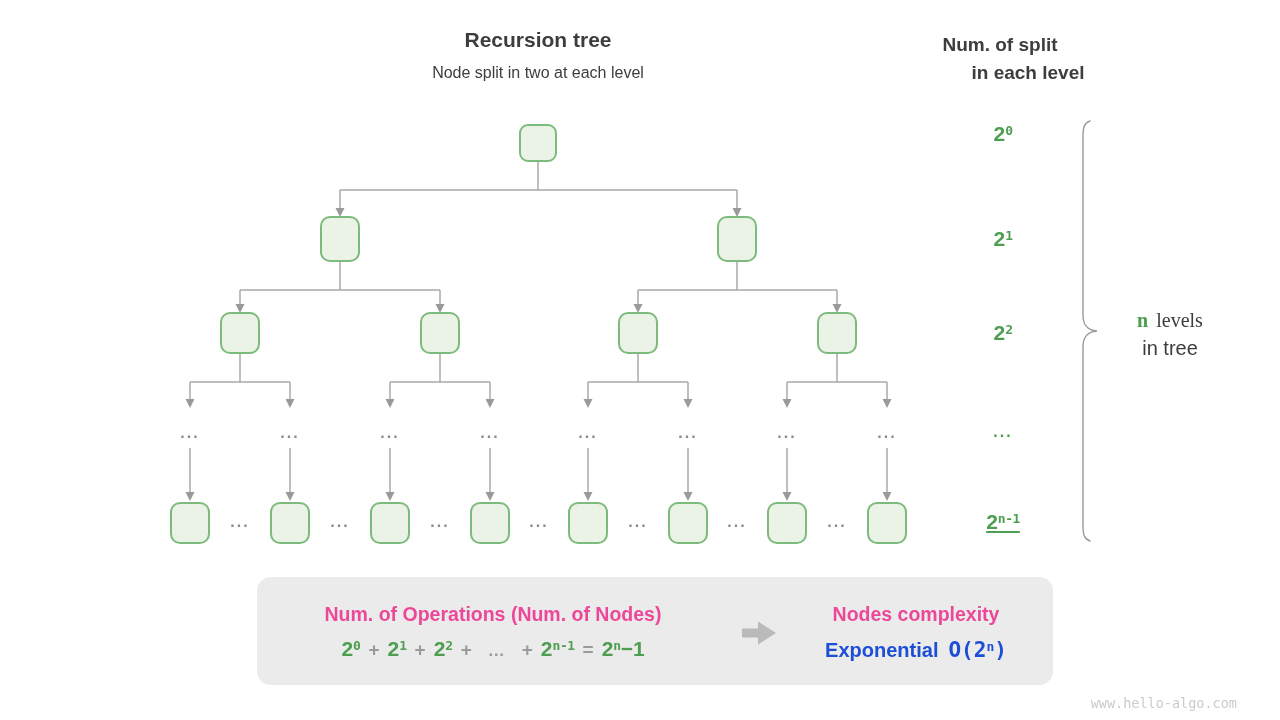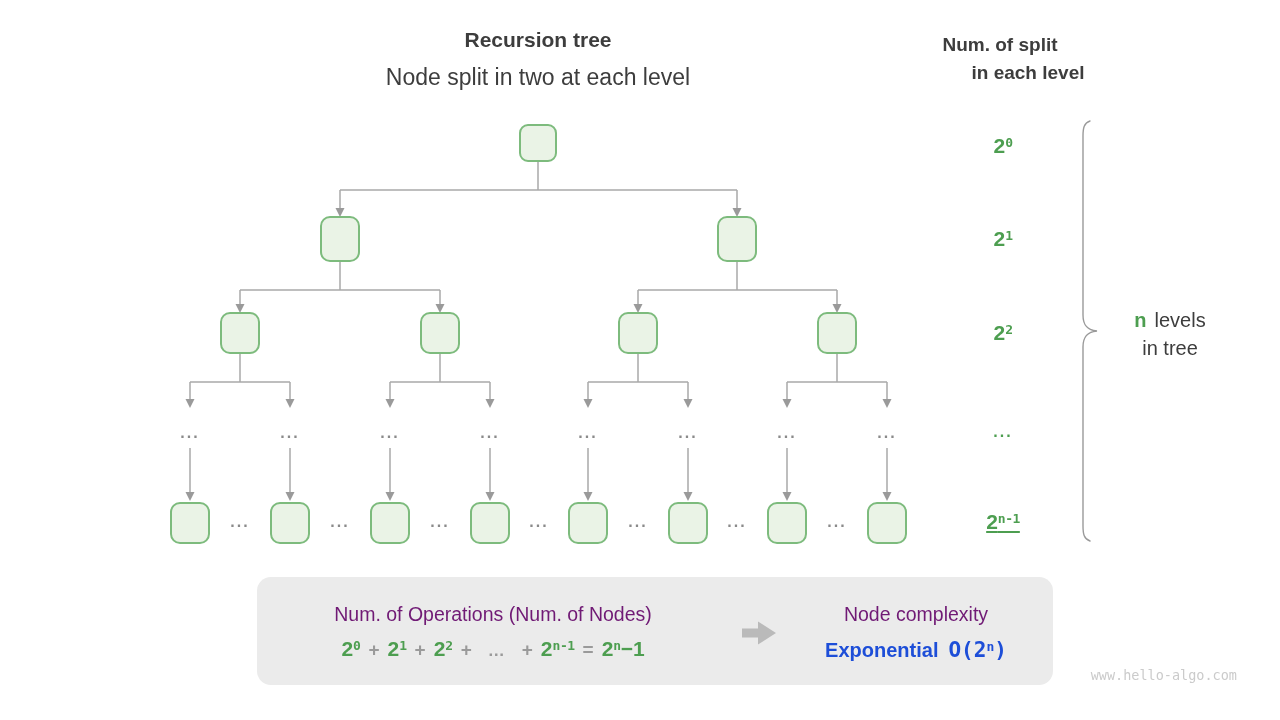--- a/index.html
+++ b/index.html
@@ -4,40 +4,40 @@
 <style>
   html,body { margin:0; padding:0; background:#fff; }
   .stage {
     position:relative; width:1280px; height:720px; background:#ffffff;
     font-family:"Liberation Sans", sans-serif; overflow:hidden;
     color:#3d3d3d;
   }
   .abs { position:absolute; }
   .cx { transform:translateX(-50%); text-align:center; white-space:nowrap; }
   .title { font-size:21px; font-weight:bold; color:#3d3d3d; }
-  .subtitle { font-size:23px; color:#3d3d3d; }
+  .subtitle { font-size:16px; color:#3d3d3d; }
   .rhead { font-size:19px; font-weight:bold; color:#3d3d3d; line-height:28px; }
   .green { color:#4d9e50; }
   .red { color:#1d4ed8; }
   .lvl { font-size:21px; font-weight:bold; color:#4d9e50; }
   .lvl sup, .pow sup {
     font-family:"DejaVu Sans Mono", monospace;
     font-size:13px; vertical-align:0.5em; letter-spacing:-0.5px;
   }
   .dots {
     font-size:16px; font-weight:bold; color:#8a8a8a; letter-spacing:2px;
   }
   .dots-green { color:#4d9e50; }
   .brace-label { font-size:20px; color:#3d3d3d; line-height:28px; }
   .brace-label .n { font-weight:bold; margin-right:8px; }
   .sumbox {
     position:absolute; left:257px; top:577px; width:796px; height:108px;
     background:#ebebeb; border-radius:14px;
   }
-  .boxtitle { font-size:19.5px; font-weight:normal; color:#701a75; }
+  .boxtitle { font-size:19.5px; font-weight:bold; color:#ec4899; }
   .formula { font-size:21px; font-weight:bold; color:#4d9e50; }
   .formula .op { color:#9a9a9a; font-size:19px; margin:0 8px; }
   .formula .fd { color:#9a9a9a; font-size:17px; margin:0 8px; letter-spacing:1px; }
   .cplx { font-size:20px; font-weight:bold; }
   .cplx .oexp {
     font-family:"DejaVu Sans Mono", monospace; font-size:21px; margin-left:10px;
   }
   .cplx .oexp sup { font-size:13px; vertical-align:0.5em; }
   .watermark {
     font-family:"DejaVu Sans Mono", monospace; font-size:13.5px; color:#cbcbcb;
@@ -110,27 +110,27 @@
     <path d="M1090 121 C1084 123 1083 128 1083 136 L1083 315 C1083 324 1086 330 1097 331 C1086 332 1083 338 1083 347 L1083 526 C1083 534 1084 539 1090 541" fill="none" stroke="#9a9a9a" stroke-width="1.4" stroke-linecap="round"></path>
 
     <polygon points="742,628.5 758,628.5 758,621.5 776,633 758,644.5 758,637.5 742,637.5" fill="#bababa"></polygon>
   </svg>
 
   <div class="abs cx title" style="left:538px; top:28px;">Recursion tree</div>
   <div class="abs cx subtitle" style="left:538px; top:64px;">Node split in two at each level</div>
   <div class="abs cx rhead" style="left:1000px; top:31px;">Num. of split</div>
   <div class="abs cx rhead" style="left:1000px; top:59px;margin-left:28px;">in each level</div>
 
-  <div class="abs cx lvl pow" style="left:1003px; top:134px;"><span>2</span><sup>0</sup></div>
+  <div class="abs cx lvl pow" style="left:1003px; top:122px;"><span>2</span><sup>0</sup></div>
   <div class="abs cx lvl pow" style="left:1003px; top:227px;"><span>2</span><sup>1</sup></div>
   <div class="abs cx lvl pow" style="left:1003px; top:321px;"><span>2</span><sup>2</sup></div>
   <div class="abs cx dots dots-green" style="left:1003px; top:423px;">...</div>
   <div class="abs cx lvl pow" style="left:1003px; top:510px;text-decoration:underline;"><span>2</span><sup>n-1</sup></div>
 
-  <div class="abs cx brace-label" style="left:1170px; top:306px;"><span class="n green">n</span><span>levels</span></div>
+  <div class="abs cx brace-label" style="left:1170px; top:306px;font-family:Liberation Serif, serif;"><span class="n green">n</span><span>levels</span></div>
   <div class="abs cx brace-label" style="left:1170px; top:334px;">in tree</div>
 
   <div class="abs cx dots" style="left:190px; top:424px;">...</div>
   <div class="abs cx dots" style="left:290px; top:424px;">...</div>
   <div class="abs cx dots" style="left:390px; top:424px;">...</div>
   <div class="abs cx dots" style="left:490px; top:424px;">...</div>
   <div class="abs cx dots" style="left:588px; top:424px;">...</div>
   <div class="abs cx dots" style="left:688px; top:424px;">...</div>
   <div class="abs cx dots" style="left:787px; top:424px;">...</div>
   <div class="abs cx dots" style="left:887px; top:424px;">...</div>
@@ -140,19 +140,19 @@
   <div class="abs cx dots" style="left:440px; top:513px;">...</div>
   <div class="abs cx dots" style="left:539px; top:513px;">...</div>
   <div class="abs cx dots" style="left:638px; top:513px;">...</div>
   <div class="abs cx dots" style="left:737px; top:513px;">...</div>
   <div class="abs cx dots" style="left:837px; top:513px;">...</div>
 
   <div class="abs cx boxtitle" style="left:493px; top:603px;">Num. of Operations (Num. of Nodes)</div>
 
   <div class="abs cx formula pow" style="left:493px; top:637px;"><span><span>2</span><sup>0</sup></span><span class="op">+</span><span><span>2</span><sup>1</sup></span><span class="op">+</span><span><span>2</span><sup>2</sup></span><span class="op">+</span><span class="fd">…</span><span class="op">+</span><span><span>2</span><sup>n-1</sup></span><span class="op">=</span><span><span>2</span><sup>n</sup><span>−1</span></span></div>
 
-  <div class="abs cx boxtitle" style="left:916px; top:603px;">Node complexity</div>
+  <div class="abs cx boxtitle" style="left:916px; top:603px;">Nodes complexity</div>
 
   <div class="abs cx cplx red" style="left:916px; top:638px;"><span>Exponential</span><span class="oexp"><span>O(</span><span>2</span><sup>n</sup><span>)</span></span></div>
 
-  <div class="abs watermark" style="right:43px; top:667px;">www.hello-algo.com</div>
+  <div class="abs watermark" style="right:43px; top:695px;">www.hello-algo.com</div>
 
 </div>
 
 </body></html>

